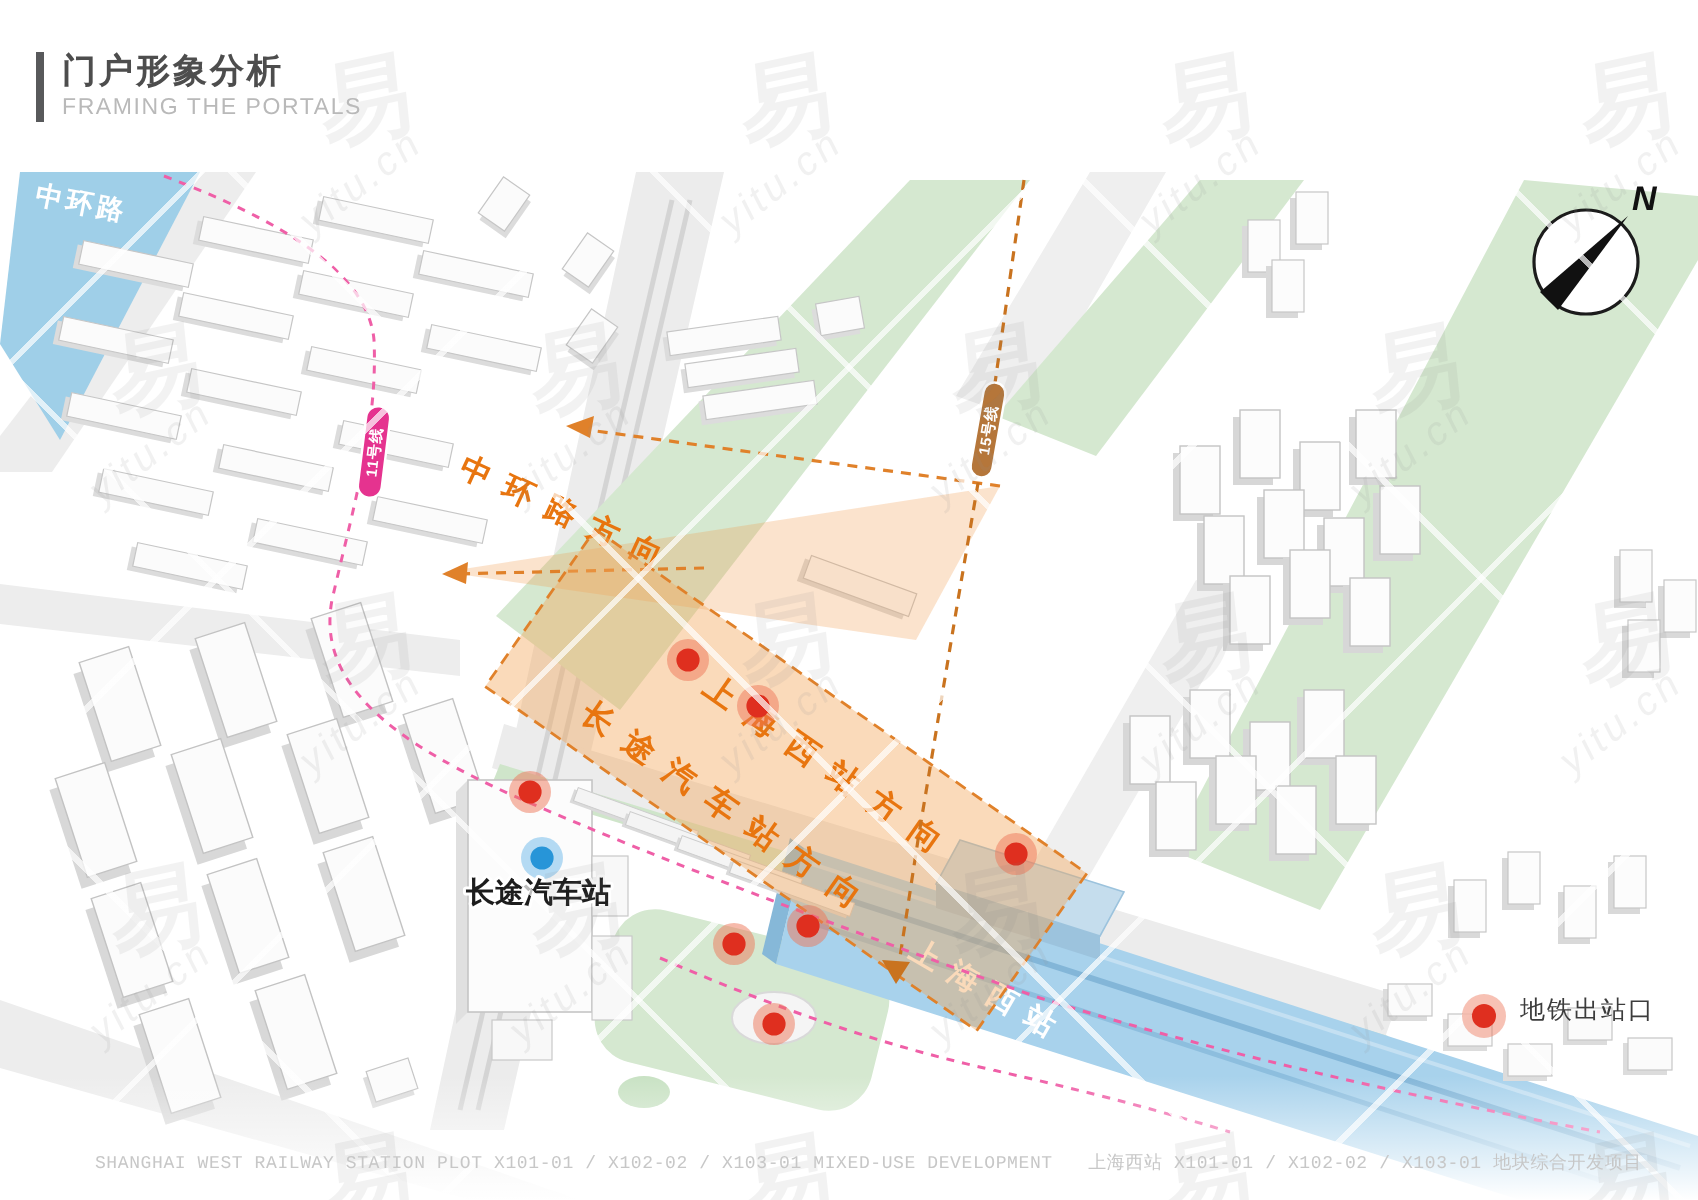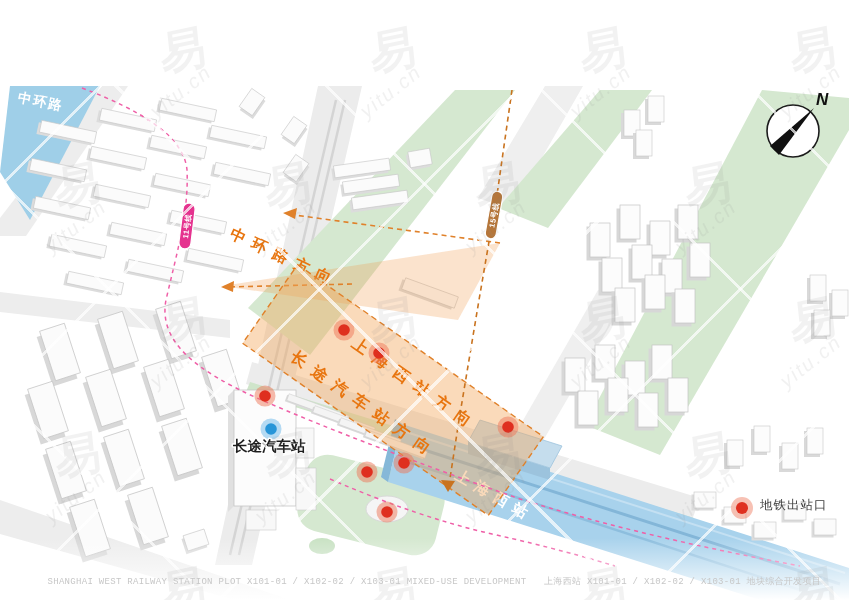--- a/index.html
+++ b/index.html
@@ -325,20 +325,27 @@
       <span class="wm-glyph" style="left: 475px; top: 425px;">易</span>
       <span class="wm-script" style="left: 460px; top: 485px;">yitu.cn</span>
       <span class="wm-glyph" style="left: 685px; top: 425px;">易</span>
       <span class="wm-script" style="left: 670px; top: 485px;">yitu.cn</span>
       <span class="wm-glyph" style="left: 160px; top: 560px;">易</span>
       <span class="wm-glyph" style="left: 370px; top: 560px;">易</span>
       <span class="wm-glyph" style="left: 580px; top: 560px;">易</span>
       <span class="wm-glyph" style="left: 790px; top: 560px;">易</span>
     </div>
 
+  <div class="hdr">
+    <div class="hdr-bar"></div>
+    <div>
+      <div class="hdr-zh">门户形象分析</div>
+      <div class="hdr-en">FRAMING THE PORTALS</div>
+    </div>
+  </div>
 
   <div class="legend">
     <span class="legend-dot"></span>
     <span class="legend-label">地铁出站口</span>
   </div>
 
   <div class="ftr">
     <span class="en">SHANGHAI WEST RAILWAY STATION PLOT X101-01 / X102-02 / X103-01 MIXED-USE DEVELOPMENT</span>
     <span class="zh">上海西站 X101-01 / X102-02 / X103-01 地块综合开发项目</span>
   </div>

